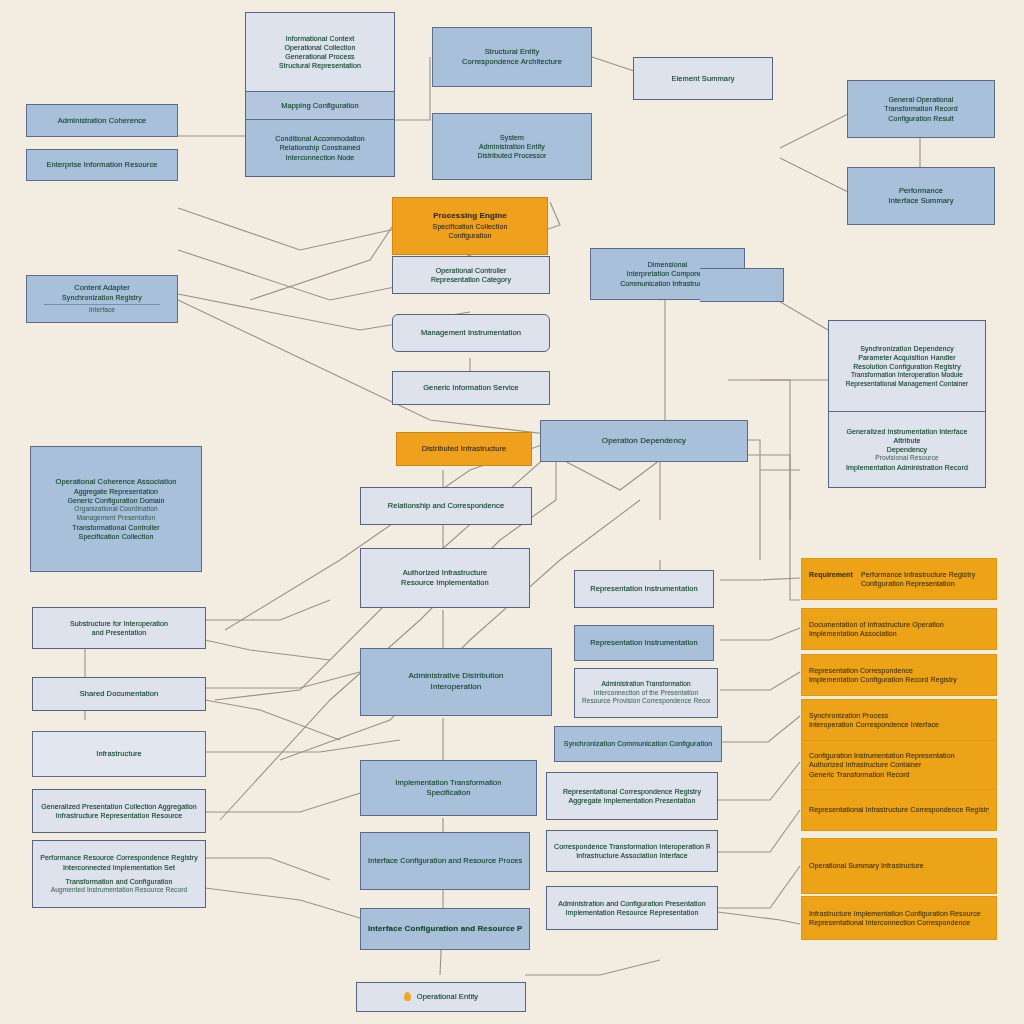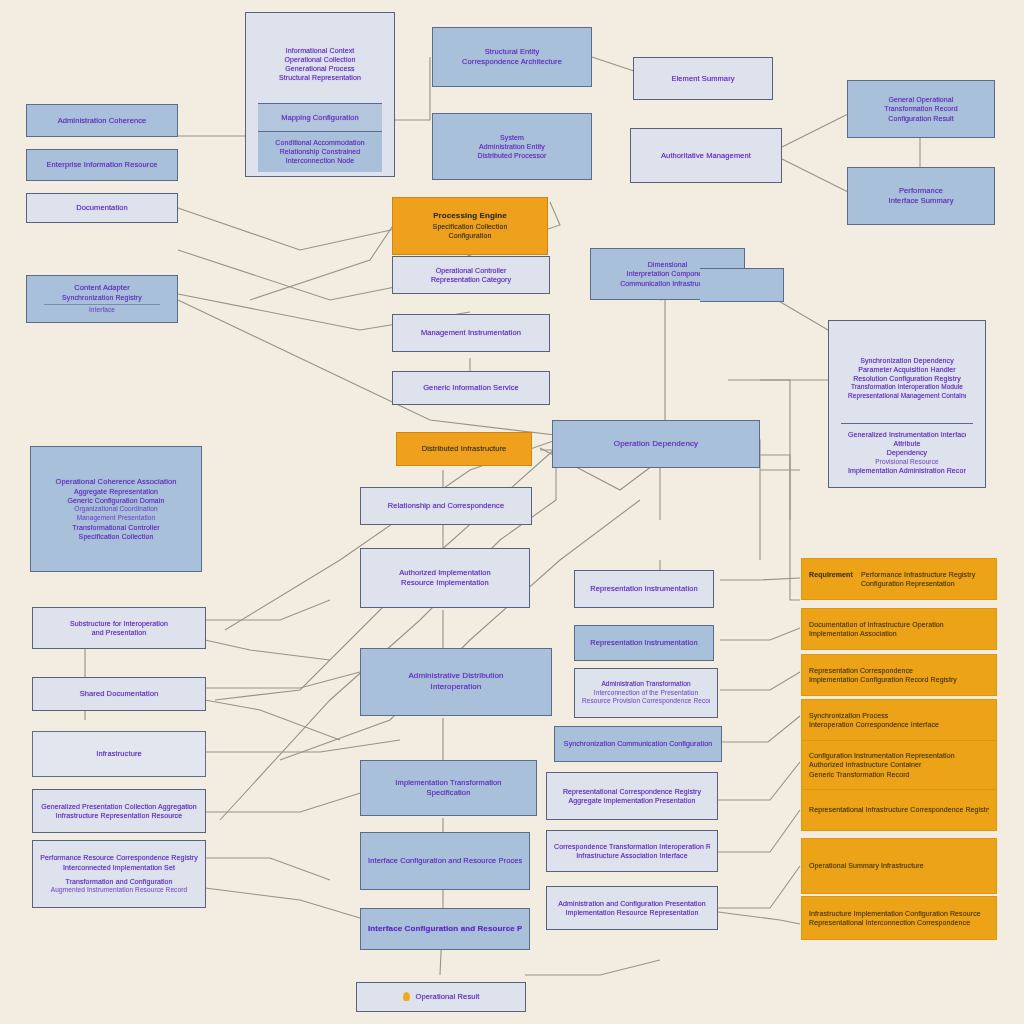--- a/index.html
+++ b/index.html
@@ -29,35 +29,35 @@
     box-sizing: border-box;
     z-index: 2;
     display: flex;
     flex-direction: column;
     align-items: center;
     justify-content: center;
     text-align: center;
     padding: 4px 7px;
     overflow: hidden;
     border: 1.3px solid #5b6a88;
-    color: #6d28d9;
+    color: #14532d;
     letter-spacing: .1px;
     line-height: 1.32;
     
     text-shadow: 0 0 .9px rgba(47,60,85,.55);
   }
   .node .ln { display:block; width:100%; white-space:nowrap; overflow:hidden; text-overflow:clip; }
   .blue-dark  { background:#a9c0db; border-color:#5a6c8a; }
   .blue-light { background:#dde2ec; border-color:#55637f; }
   .blue-pale  { background:#e2e6ef; border-color:#5f6d88; }
   .orange     { background:#efa11d; border-color:#d1870d; color:#3a3322; text-shadow:0 0 .9px rgba(58,51,34,.5); }
   .orange-b   { background:#eda317; border-color:#e0960f; color:#4a3a16; text-shadow:0 0 .9px rgba(74,58,22,.5); }
 
   
-  .composite { padding:12px; justify-content:flex-start; }
+  .composite { padding:0; justify-content:flex-start; }
   .band {
     width: 100%;
     box-sizing: border-box;
     padding: 6px 7px;
     display: flex;
     flex-direction: column;
     align-items: center;
     justify-content: center;
     flex: 1 1 auto;
   }
@@ -189,46 +189,40 @@
   <div class="node blue-dark" style="left:432px; top:113px; width:160px; height:67px;">
     <span class="ln t7">System</span>
     <span class="ln t7">Administration Entity</span>
     <span class="ln t7">Distributed Processor</span>
   </div>
 
   <div class="node blue-light" style="left:633px; top:57px; width:140px; height:43px;">
     <span class="ln t75">Element Summary</span>
   </div>
 
-  <div class="node blue-light" style="left:630px; top:128px; width:152px; height:55px;">
-    <span class="ln t75">Authoritative Management</span>
-  </div>
 
   <div class="node blue-dark" style="left:847px; top:80px; width:148px; height:58px;">
     <span class="ln t7">General Operational</span>
     <span class="ln t7">Transformation Record</span>
     <span class="ln t7">Configuration Result</span>
   </div>
 
   <div class="node blue-dark" style="left:847px; top:167px; width:148px; height:58px;">
     <span class="ln t75">Performance</span>
     <span class="ln t75">Interface Summary</span>
   </div>
 
   <div class="node blue-dark" style="left:26px; top:104px; width:152px; height:33px;">
     <span class="ln t75">Administration Coherence</span>
   </div>
 
   <div class="node blue-dark" style="left:26px; top:149px; width:152px; height:32px;">
     <span class="ln t75">Enterprise Information Resource</span>
   </div>
 
-  <div class="node blue-light" style="left:26px; top:193px; width:152px; height:30px;">
-    <span class="ln t75">Documentation</span>
-  </div>
 
 
   <div class="node blue-dark" style="left:26px; top:275px; width:152px; height:48px;">
     <span class="ln t75">Content Adapter</span>
     <span class="ln t7">Synchronization Registry</span>
     <div class="hr-faint"></div>
     <span class="ln t65 sub">Interface</span>
   </div>
 
   <div class="node blue-dark" style="left:30px; top:446px; width:172px; height:126px;">
@@ -271,21 +265,21 @@
     <span class="ln t8 bold">Processing Engine</span>
     <span class="ln t7">Specification Collection</span>
     <span class="ln t7">Configuration</span>
   </div>
 
   <div class="node blue-light" style="left:392px; top:256px; width:158px; height:38px;">
     <span class="ln t7">Operational Controller</span>
     <span class="ln t7">Representation Category</span>
   </div>
 
-  <div class="node blue-light" style="left:392px; top:314px; width:158px; height:38px;">
+  <div class="node blue-light" style="left:392px; top:314px; width:158px; height:38px;border-radius:6px;">
     <span class="ln t75">Management Instrumentation</span>
   </div>
 
   <div class="node blue-light" style="left:392px; top:371px; width:158px; height:34px;">
     <span class="ln t75">Generic Information Service</span>
   </div>
 
   <div class="node blue-dark" style="left:590px; top:248px; width:155px; height:52px;">
     <span class="ln t7">Dimensional</span>
     <span class="ln t7">Interpretation Component</span>
@@ -308,31 +302,31 @@
       <span class="ln t7">Dependency</span>
       <span class="ln t65 sub">Provisional Resource</span>
       <span class="ln t7">Implementation Administration Record</span>
     </div>
   </div>
 
   <div class="node orange" style="left:396px; top:432px; width:136px; height:34px;">
     <span class="ln t75">Distributed Infrastructure</span>
   </div>
 
-  <div class="node blue-dark" style="left:552px; top:420px; width:208px; height:48px;">
+  <div class="node blue-dark" style="left:540px; top:420px; width:208px; height:42px;">
     <span class="ln t8">Operation Dependency</span>
   </div>
 
   <div class="node blue-light" style="left:360px; top:487px; width:172px; height:38px;">
     <span class="ln t75">Relationship and Correspondence</span>
   </div>
 
 
   <div class="node blue-light" style="left:360px; top:548px; width:170px; height:60px;">
-    <span class="ln t75">Authorized Implementation</span>
+    <span class="ln t75">Authorized Infrastructure</span>
     <span class="ln t75">Resource Implementation</span>
   </div>
 
   <div class="node blue-light" style="left:574px; top:570px; width:140px; height:38px;">
     <span class="ln t75">Representation Instrumentation</span>
   </div>
 
   <div class="node blue-dark" style="left:574px; top:625px; width:140px; height:36px;">
     <span class="ln t75">Representation Instrumentation</span>
   </div>
@@ -376,21 +370,21 @@
   </div>
 
   <div class="node blue-light" style="left:546px; top:886px; width:172px; height:44px;">
     <span class="ln t7">Administration and Configuration Presentation</span>
     <span class="ln t7">Implementation Resource Representation</span>
   </div>
 
   <div class="node blue-light" style="left:356px; top:982px; width:170px; height:30px;">
     <div class="row-inline">
       <span class="leaf-icon"></span>
-      <span class="t75">Operational Result</span>
+      <span class="t75">Operational Entity</span>
     </div>
   </div>
 
   <div class="node orange-b left-align" style="left:801px; top:558px; width:196px; height:42px;">
     <div class="split-row">
       <span class="lead t7">Requirement</span>
       <span class="rest">
         <span class="ln t7">Performance Infrastructure Registry</span>
         <span class="ln t7">Configuration Representation</span>
       </span>

